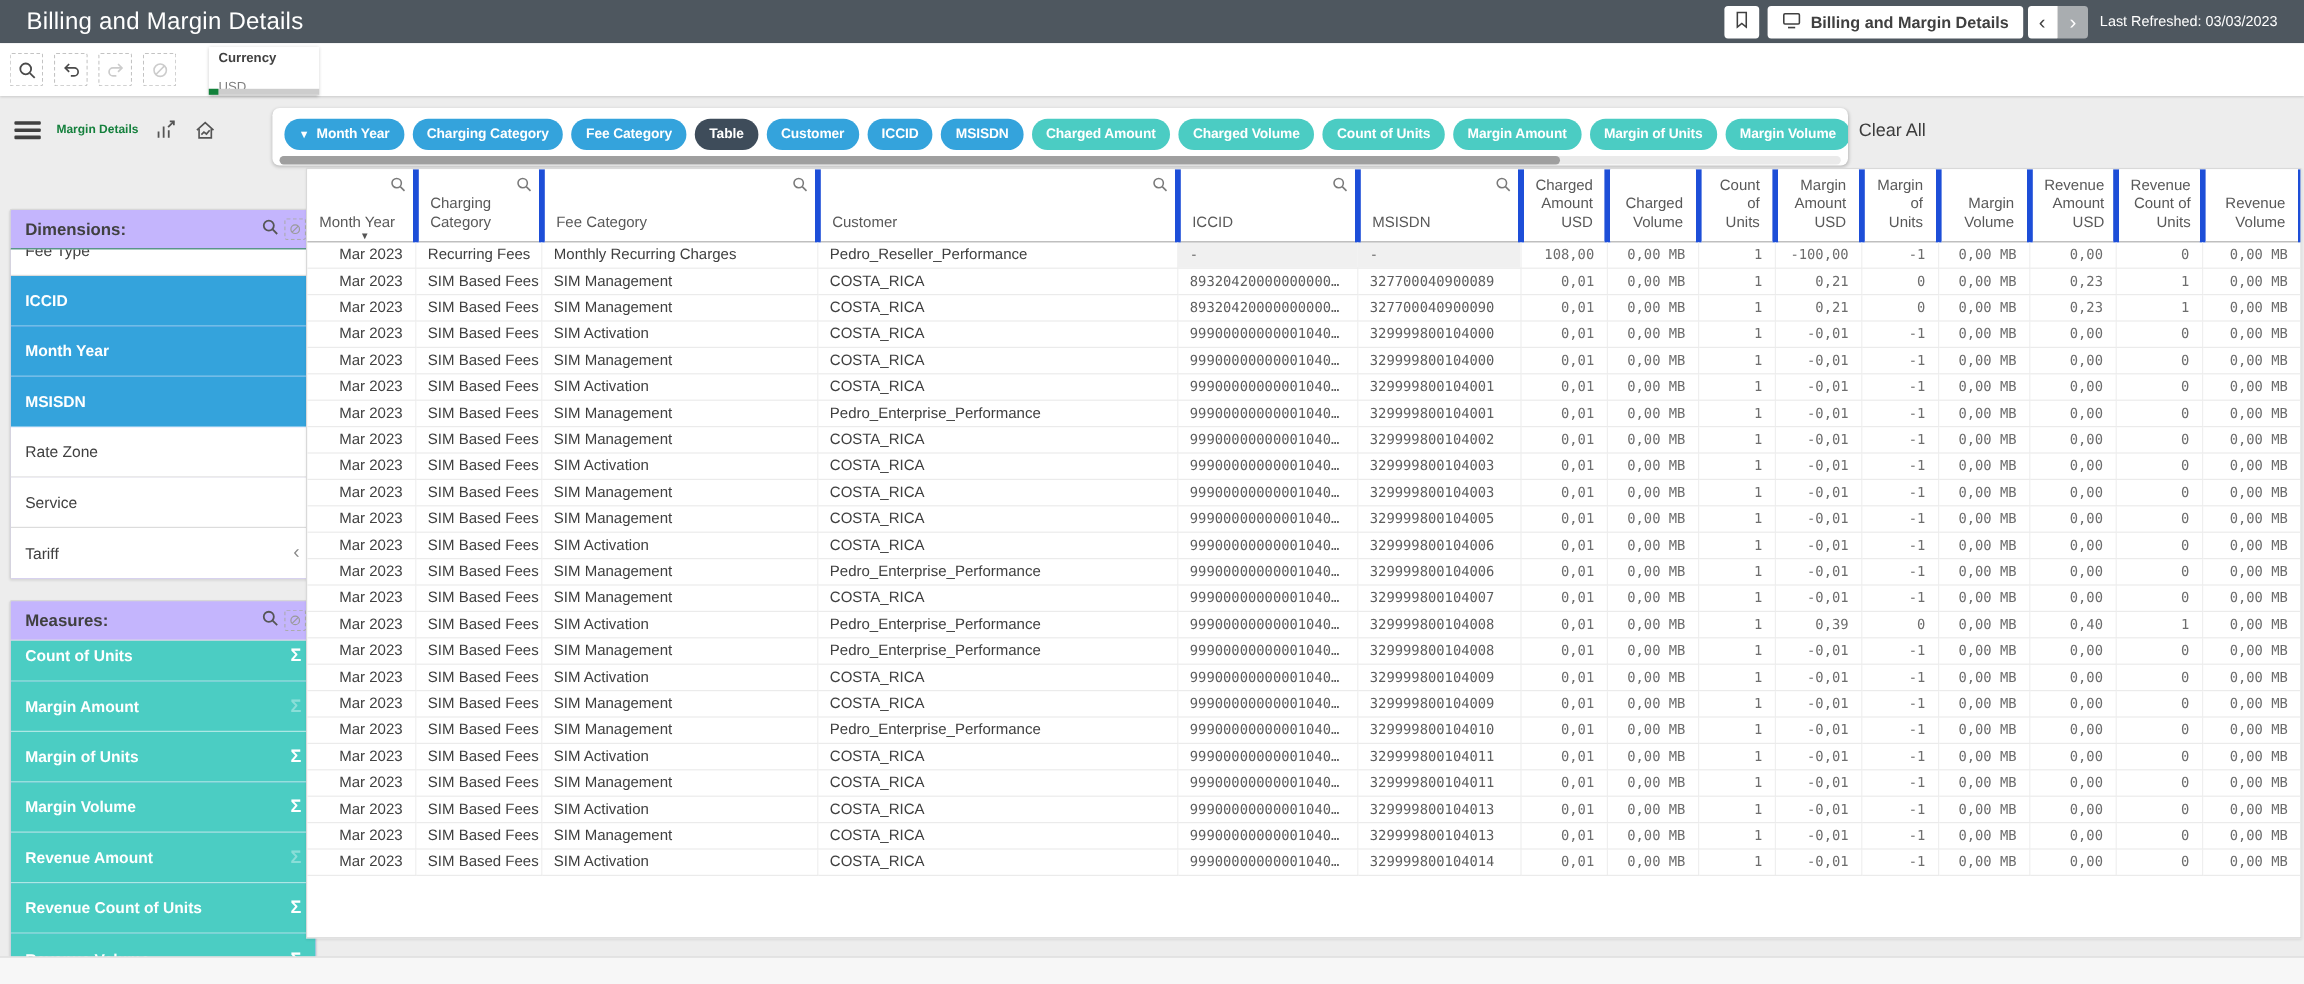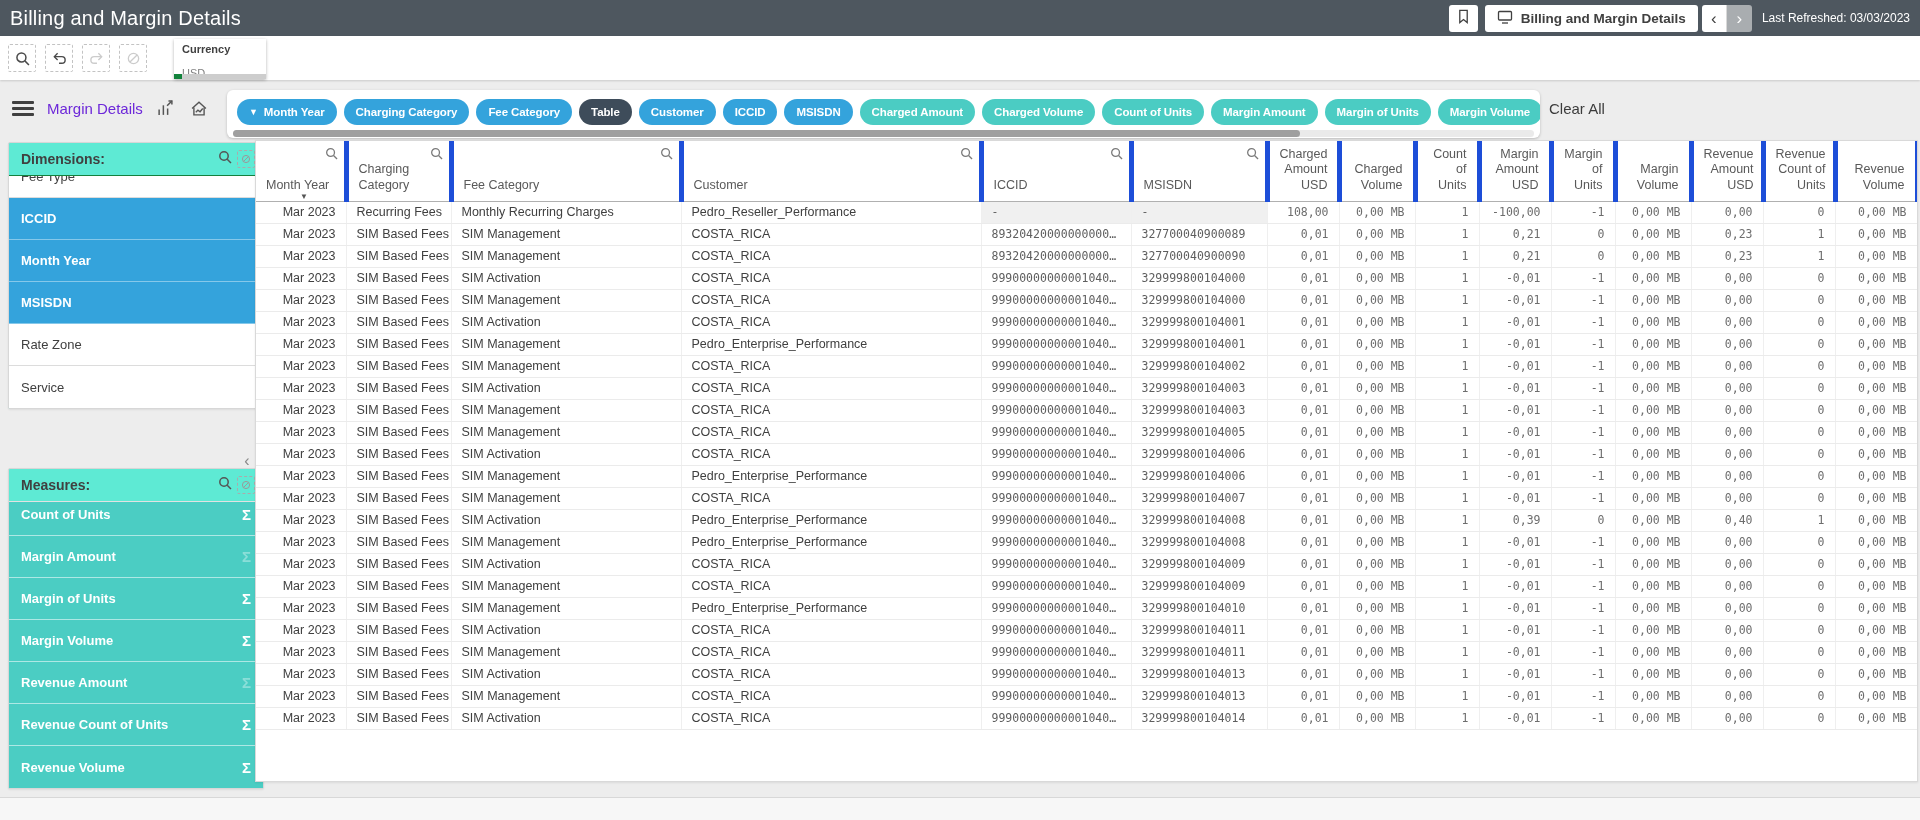--- a/index.html
+++ b/index.html
@@ -1,20 +1,20 @@
 <!DOCTYPE html>
 <html><head>
 <meta charset="utf-8">
 <style>
   * { box-sizing: border-box; margin: 0; padding: 0; }
   html,body { width:1920px; height:820px; overflow:hidden; }
   body { font-family:"Liberation Sans", sans-serif; background:#ededed; position:relative; }
 
   
-  .topbar { height:36px; background:#4e575f; display:flex; align-items:center; padding:0 10px; color:#fff;gap:30px; }
+  .topbar { height:36px; background:#4e575f; display:flex; align-items:center; padding:0 22px; color:#fff;gap:30px; }
   .topbar .title { font-size:20px; font-weight:500; letter-spacing:.2px; }
   .topbar-right { margin-left:auto; display:flex; align-items:center; }
   .tb-btn { height:27px; background:#fff; border:none; border-radius:3px; display:flex; align-items:center; justify-content:center; cursor:pointer; }
   .bookmark-btn { width:29px; margin-right:7px; }
   .sheet-btn { padding:0 12px; gap:8px; font-size:13.5px; font-weight:700; color:#404040; margin-right:4px; font-family:inherit; }
   .nav-group { display:flex; margin-right:10px; }
   .nav-btn { width:25px; height:27px; border:none; font-size:17px; line-height:1; display:flex; align-items:center; justify-content:center; cursor:pointer; }
   .nav-prev { background:#fff; color:#404040; border-radius:3px 0 0 3px; border-right:1px solid #d9d9d9; }
   .nav-next { background:#a9adb0; color:#fff; border-radius:0 3px 3px 0; }
   .refreshed { font-size:12px; }
@@ -28,24 +28,24 @@
   .currency-value { font-size:11px; color:#7f7f7f; line-height:13px;margin-top:11px; }
   .state-bar { position:absolute; left:0; right:0; bottom:0; height:5px; background:#cdcdcd; display:flex; }
   .state-green { width:8px; height:5px; }
 
   
   .content { position:absolute; top:80px; left:0; right:0; bottom:23px; }
 
   .sidebar-head { position:absolute; top:18px; left:12px; display:flex; align-items:center; gap:13px; }
   .hamburger { width:22px; cursor:pointer; }
   .hamburger div { height:3px; background:#404040; margin:3px 0; border-radius:1px; }
-  .sb-title { font-size:15px; font-weight:400; color:#6d28d9; }
+  .sb-title { font-size:10px; font-weight:700; color:#15803d; }
   .sb-ico { width:20px; height:20px; display:flex; align-items:center; justify-content:center; cursor:pointer; }
 
-  .panel { position:absolute; left:8px; width:256px; background:#5eead4; border:1px solid #d7d7d7; border-radius:2px; box-shadow:0 1px 2px rgba(0,0,0,.08); }
+  .panel { position:absolute; left:8px; width:256px; background:#c4b5fd; border:1px solid #d7d7d7; border-radius:2px; box-shadow:0 1px 2px rgba(0,0,0,.08);margin-top:32px; }
   .panel-head { height:32px; display:flex; align-items:center; padding:0 8px 0 12px; }
   .panel-head .plabel { font-size:14px; font-weight:700; color:#404040; }
   .panel-head .pic { margin-left:auto; display:flex; align-items:center; gap:5px; }
   .dashed-ico { width:18px; height:18px; border:1px dashed #ababab; border-radius:2px; display:flex; align-items:center; justify-content:center; cursor:pointer; }
 
   .dimensions-panel { top:62px; }
   .dim-list { overflow:hidden; border-top:1px solid #15803d; }
   .dim-item { height:42px; display:flex; align-items:center; padding:0 12px; font-size:13px; color:#404040; background:#fff; border-bottom:1px solid #dcdcdc; cursor:pointer; }
   .dim-item:last-child { border-bottom:none; }
   .dim-item.selected { color:#fff; font-weight:600; border-bottom-color:rgba(255,255,255,.4); }
@@ -203,20 +203,21 @@
         </span>
       </span>
     </div>
     <div class="dim-list" id="dim-list">
         <div class="dim-item partial">Fee Type</div>
         <div class="dim-item selected" style="background: rgb(52, 163, 220);">ICCID</div>
         <div class="dim-item selected" style="background: rgb(52, 163, 220);">Month Year</div>
         <div class="dim-item selected" style="background: rgb(52, 163, 220);">MSISDN</div>
         <div class="dim-item">Rate Zone</div>
         <div class="dim-item">Service</div>
+        <div class="dim-item">Tariff</div>
       </div>
   </section>
 
   <section class="panel measures-panel">
     <div class="panel-head">
       <span class="plabel">Measures:</span>
       <span class="pic">
         <span>
           <svg width="14" height="14" viewBox="0 0 14 14">
               <circle cx="6" cy="6" r="4.2" fill="none" stroke="#555" stroke-width="1.5"></circle>

